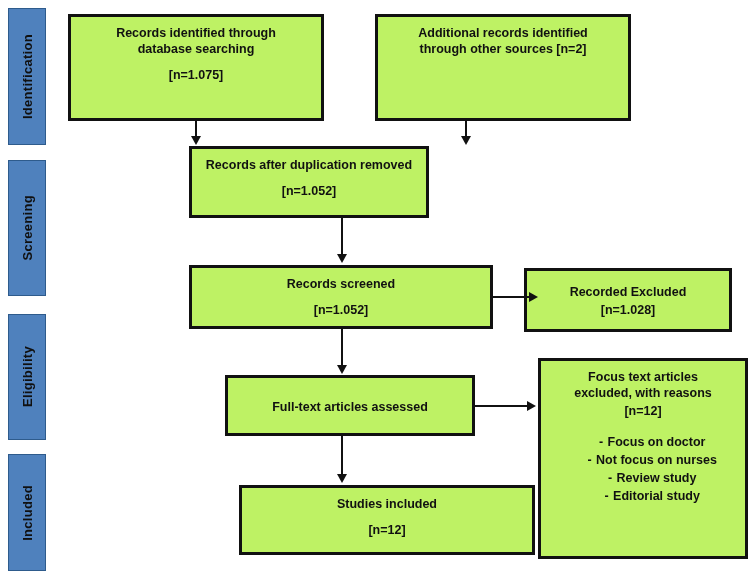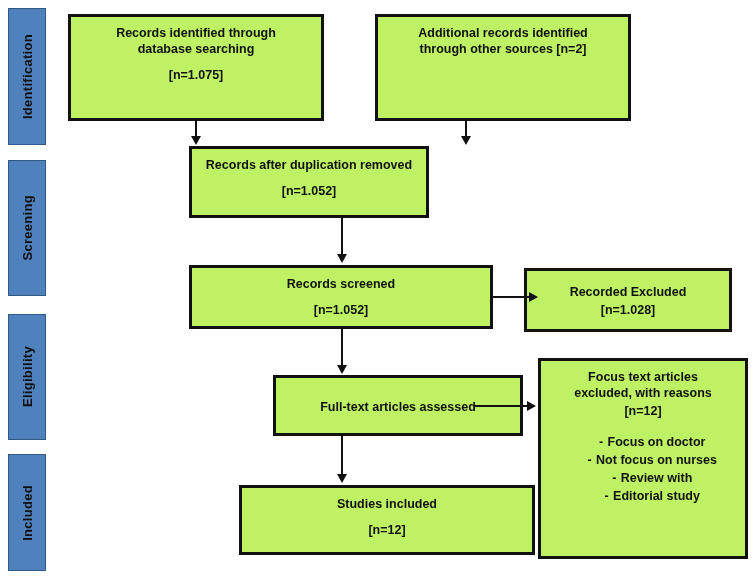--- a/index.html
+++ b/index.html
@@ -158,32 +158,32 @@
     <span class="line">Recorded Excluded</span>
     <span class="count">[n=1.028]</span>
   </div>
 
   <div class="conn-h" style="left:493px; top:296px; width:38px;"></div>
   <div class="arrow-right" style="left:529px; top:292px;"></div>
 
   <div class="conn-v" style="left:341px; top:329px; height:38px;"></div>
   <div class="arrow-down" style="left:337px; top:365px;"></div>
 
-  <div class="box" style="left:225px; top:375px; width:250px; height:61px; justify-content:center;margin-left:48px;">
+  <div class="box" style="left:225px; top:375px; width:250px; height:61px; justify-content:center;">
     <span class="line">Full-text articles assessed</span>
   </div>
 
   <div class="box tight" style="left:538px; top:358px; width:210px; height:201px;">
     <span class="line">Focus text articles</span>
     <span class="line">excluded, with reasons</span>
     <span class="count">[n=12]</span>
     <ul class="reason-list">
       <li><span class="dash">-</span><span>Focus on doctor</span></li>
       <li><span class="dash">-</span><span>Not focus on nurses</span></li>
-      <li><span class="dash">-</span><span>Review with</span></li>
+      <li><span class="dash">-</span><span>Review study</span></li>
       <li><span class="dash">-</span><span>Editorial study</span></li>
     </ul>
   </div>
 
   <div class="conn-h" style="left:475px; top:405px; width:54px;"></div>
   <div class="arrow-right" style="left:527px; top:401px;"></div>
 
   <div class="conn-v" style="left:341px; top:436px; height:40px;"></div>
   <div class="arrow-down" style="left:337px; top:474px;"></div>
 

